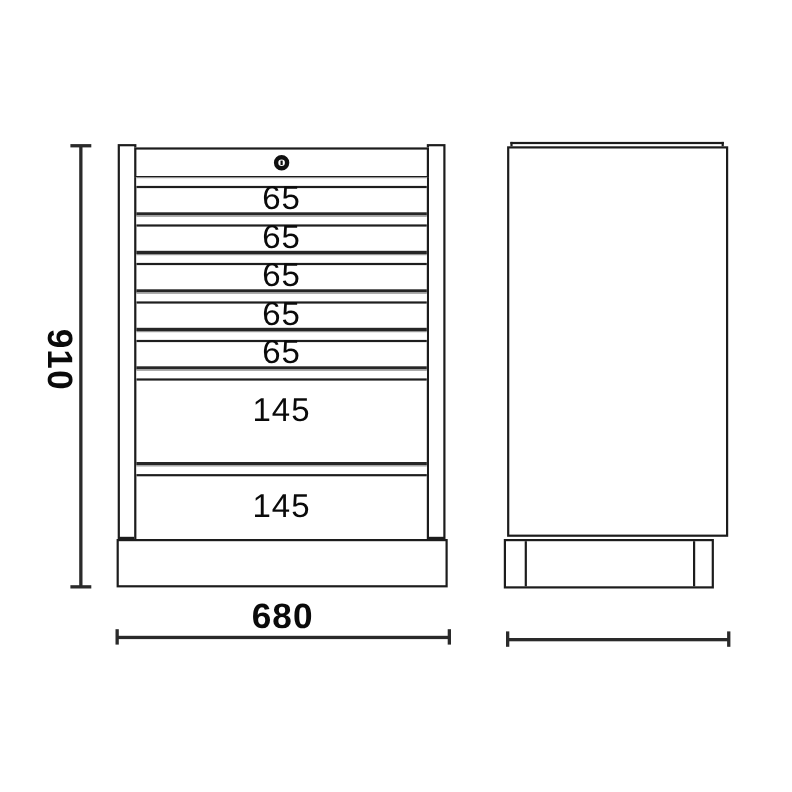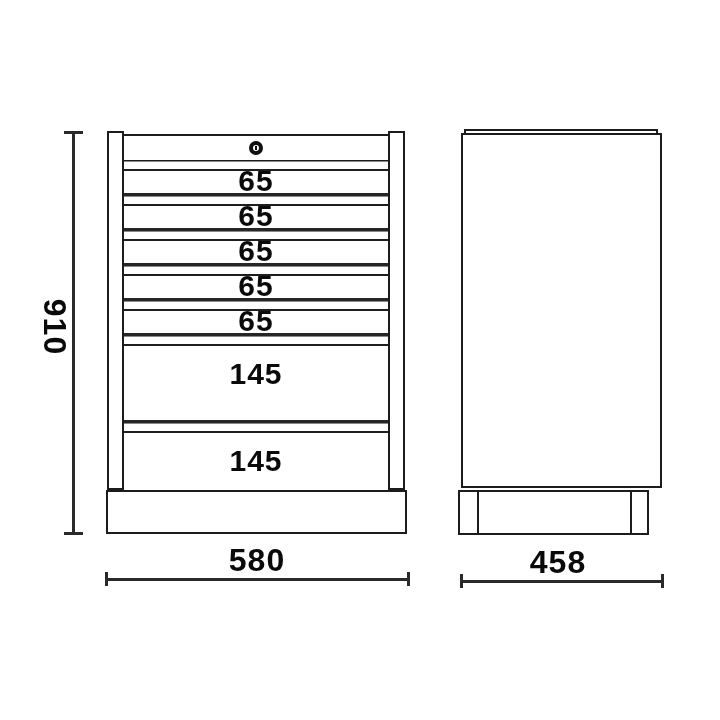--- a/index.html
+++ b/index.html
@@ -25,21 +25,21 @@
 
   .drawer-stack { left:122px; top:161px; width:268px;
                   border-left:2px solid #1c1c1c; border-right:2px solid #1c1c1c; background:#fff; }
   .drawer { width:100%; border-bottom:3px solid #262626; box-sizing:border-box; }
   .drawer.d65  { height:35px; }
   .drawer.d145 { height:87px; }
   .handle { height:10px; border-bottom:2px solid #1e1e1e; border-top:1px solid #8a8a8a; box-sizing:border-box; background:#fff; }
   .face { display:flex; align-items:center; justify-content:center; box-sizing:border-box; }
   .d65  .face { height:20px; }
   .d145 .face { height:55px; }
-  .num { font-weight:bold; font-size:30px; line-height:1; color:#0a0a0a; letter-spacing:1px; }
+  .num { font-weight:normal; font-size:30px; line-height:1; color:#0a0a0a; letter-spacing:1px; }
 
   .plinth-front { left:106px; top:490px; width:301px; height:44px; border:2px solid #1c1c1c; background:#fff; }
 
   
   .side-cap { left:464px; top:129px; width:194px; height:7px;
               border-top:2.5px solid #1c1c1c; border-left:2.5px solid #1c1c1c; border-right:2.5px solid #1c1c1c; }
   .side-body { left:461px; top:133px; width:201px; height:355px; border:2px solid #1c1c1c; background:#fff; }
   .side-base { left:458px; top:490px; width:191px; height:45px; border:2px solid #1c1c1c; background:#fff; }
   .foot-line { position:absolute; top:0; width:2px; height:100%; background:#1c1c1c; }
   .foot-line.l { left:17px; }
@@ -132,23 +132,22 @@
 
   <div class="abs plinth-front"></div>
 
   <div class="abs side-cap"></div>
   <div class="abs side-body"></div>
   <div class="abs side-base">
     <div class="foot-line l"></div>
     <div class="foot-line r"></div>
   </div>
 
-  <div class="dim-label label-680">580</div>
+  <div class="dim-label label-680">680</div>
   <div class="abs dim-line-h line-680"></div>
   <div class="abs dim-tick-v tick-680-l"></div>
   <div class="abs dim-tick-v tick-680-r"></div>
 
-  <div class="dim-label label-458">458</div>
   <div class="abs dim-line-h line-458"></div>
   <div class="abs dim-tick-v tick-458-l"></div>
   <div class="abs dim-tick-v tick-458-r"></div>
 
 </div>
 
 </body></html>

